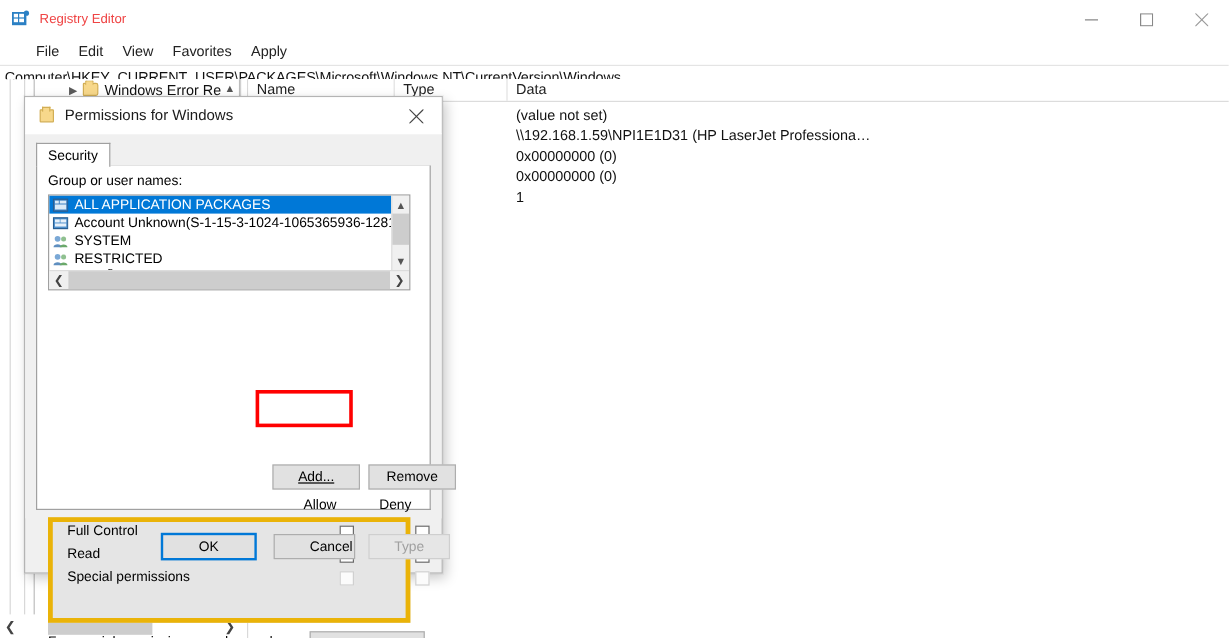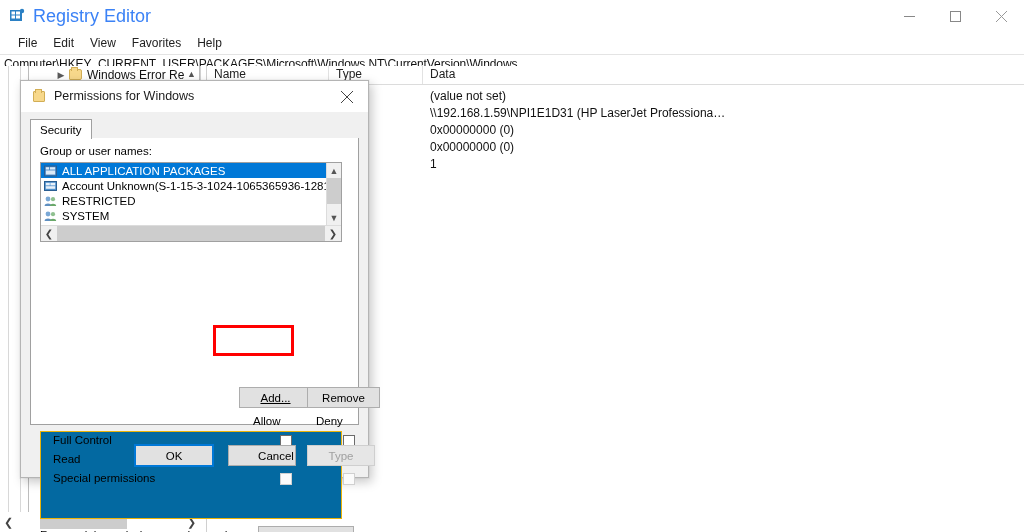--- a/index.html
+++ b/index.html
@@ -18,32 +18,32 @@
 
   .titlebar {
     height:32px; background:#ffffff;
     display:flex; align-items:center;
     position:relative;
   }
   .titlebar-icon {
     width:16px; height:16px; margin-left:9px; margin-right:8px;
     position:relative; flex:none;
   }
-  .titlebar-text { font-size:18px; color:#3b82f6; }
+  .titlebar-text { font-size:11px; color:#ef4444; }
 
   .winbtns { position:absolute; right:0; top:0; height:32px; display:flex; }
   .winbtn {
     width:46px; height:32px; display:flex; align-items:center; justify-content:center;
     color:#888;
   }
   .winbtn svg { display:block; }
 
   .menubar {
     height:22px; display:flex; align-items:center;
-    padding-left:10px; background:#fff;
+    padding-left:22px; background:#fff;
   }
   .menuitem { padding:2px 8px; font-size:12px; color:#222; }
 
   .addressbar {
     height:20px; border-top:1px solid #e4e4e4; border-bottom:1px solid #cfcfcf;
     display:flex; align-items:center; padding-left:4px;
     font-size:12px; color:#111; background:#fff;
     letter-spacing:-0.1px;
   }
 
@@ -182,38 +182,38 @@
   .lb-hs-thumb { position:absolute; left:0; top:0; bottom:0; right:0; background:#cdcdcd; }
 
   .btn {
     height:21px; border:1px solid #adadad; background:#e1e1e1;
     font-size:11.5px; color:#000; display:inline-flex;
     align-items:center; justify-content:center; font-family:"Liberation Sans", sans-serif;
   }
   .btn.disabled { color:#a0a0a0; background:#e6e6e6; border-color:#cfcfcf; }
   .btn.focus { border:2px solid #0078d7; }
 
-  #btn-add { position:absolute; left:208px; top:249px; width:73px;text-decoration:underline; }
+  #btn-add { position:absolute; left:196px; top:249px; width:73px;text-decoration:underline; }
   #btn-remove { position:absolute; left:276px; top:249px; width:73px; }
 
   .redbox {
     position:absolute; left:192px; top:244px; width:81px; height:31px;
     border:3px solid #ff0000; pointer-events:none;
   }
 
   .perm-label {
     position:absolute; left:9px; top:270px; width:170px;
     font-size:11.5px; line-height:13px; color:#000;
   }
   .hdr-allow { position:absolute; left:222px; top:277px; font-size:11.5px; }
   .hdr-deny  { position:absolute; left:285px; top:277px; font-size:11.5px; }
 
   .permbox {
     position:absolute; left:9px; top:293px; width:302px; height:88px;
-    border:1px solid #eab308; background:#0369a1;
+    border:4px solid #eab308; background:#e5e5e5;
   }
   .perm-row { height:19px; position:relative; }
   .perm-name { position:absolute; left:12px; top:2px; font-size:11.5px; color:#000; }
   .cb {
     position:absolute; top:3px; width:12px; height:12px;
     border:1px solid #6b6b6b; background:#fff;
   }
   .cb.allow { left:239px; }
   .cb.deny  { left:302px; }
   .cb.dim { border-color:#d0d0d0; background:#fbfbfb; }
@@ -268,21 +268,21 @@
         </svg>
       </div>
     </div>
   </div>
 
   <div class="menubar">
     <span class="menuitem">File</span>
     <span class="menuitem">Edit</span>
     <span class="menuitem">View</span>
     <span class="menuitem">Favorites</span>
-    <span class="menuitem">Help</span>
+    <span class="menuitem">Apply</span>
   </div>
 
   <div class="addressbar">Computer\HKEY_CURRENT_USER\PACKAGES\Microsoft\Windows NT\CurrentVersion\Windows</div>
 
   <div class="panes">
     <div class="gutter-a"></div>
     <div class="gutter-b"></div>
 
     <div class="tree-pane">
       <div class="tree-row" style="padding-left:24px;">
@@ -415,33 +415,33 @@
 
           <div class="lb-row">
             <span class="usericon">
               <svg width="13" height="12" viewBox="0 0 13 12">
                 <circle cx="4" cy="4" r="2.4" fill="#7aa8d6"></circle>
                 <path d="M0.6 11 C0.6 7.8 7.4 7.8 7.4 11 Z" fill="#5f8fc0"></path>
                 <circle cx="9" cy="4.2" r="2.1" fill="#8fc08f"></circle>
                 <path d="M5.8 11 C5.8 8.1 12.2 8.1 12.2 11 Z" fill="#6aa86a"></path>
               </svg>
             </span>
-            <span>RESTRICTED</span>
+            <span>SYSTEM</span>
           </div>
 
           <div class="lb-row">
             <span class="usericon">
               <svg width="13" height="12" viewBox="0 0 13 12">
                 <circle cx="4" cy="4" r="2.4" fill="#7aa8d6"></circle>
                 <path d="M0.6 11 C0.6 7.8 7.4 7.8 7.4 11 Z" fill="#5f8fc0"></path>
                 <circle cx="9" cy="4.2" r="2.1" fill="#8fc08f"></circle>
                 <path d="M5.8 11 C5.8 8.1 12.2 8.1 12.2 11 Z" fill="#6aa86a"></path>
               </svg>
             </span>
-            <span>SYSTEM</span>
+            <span>RESTRICTED</span>
           </div>
 
           <div class="lb-row">
             <span class="usericon">
               <svg width="13" height="12" viewBox="0 0 13 12">
                 <circle cx="6.5" cy="3.8" r="2.6" fill="#5a8fc4"></circle>
                 <path d="M1.8 11 C1.8 7.4 11.2 7.4 11.2 11 Z" fill="#4f82b8"></path>
               </svg>
             </span>
             <span>Nguyễn Quang Khánh (QUANGKHANH\PC)</span>

